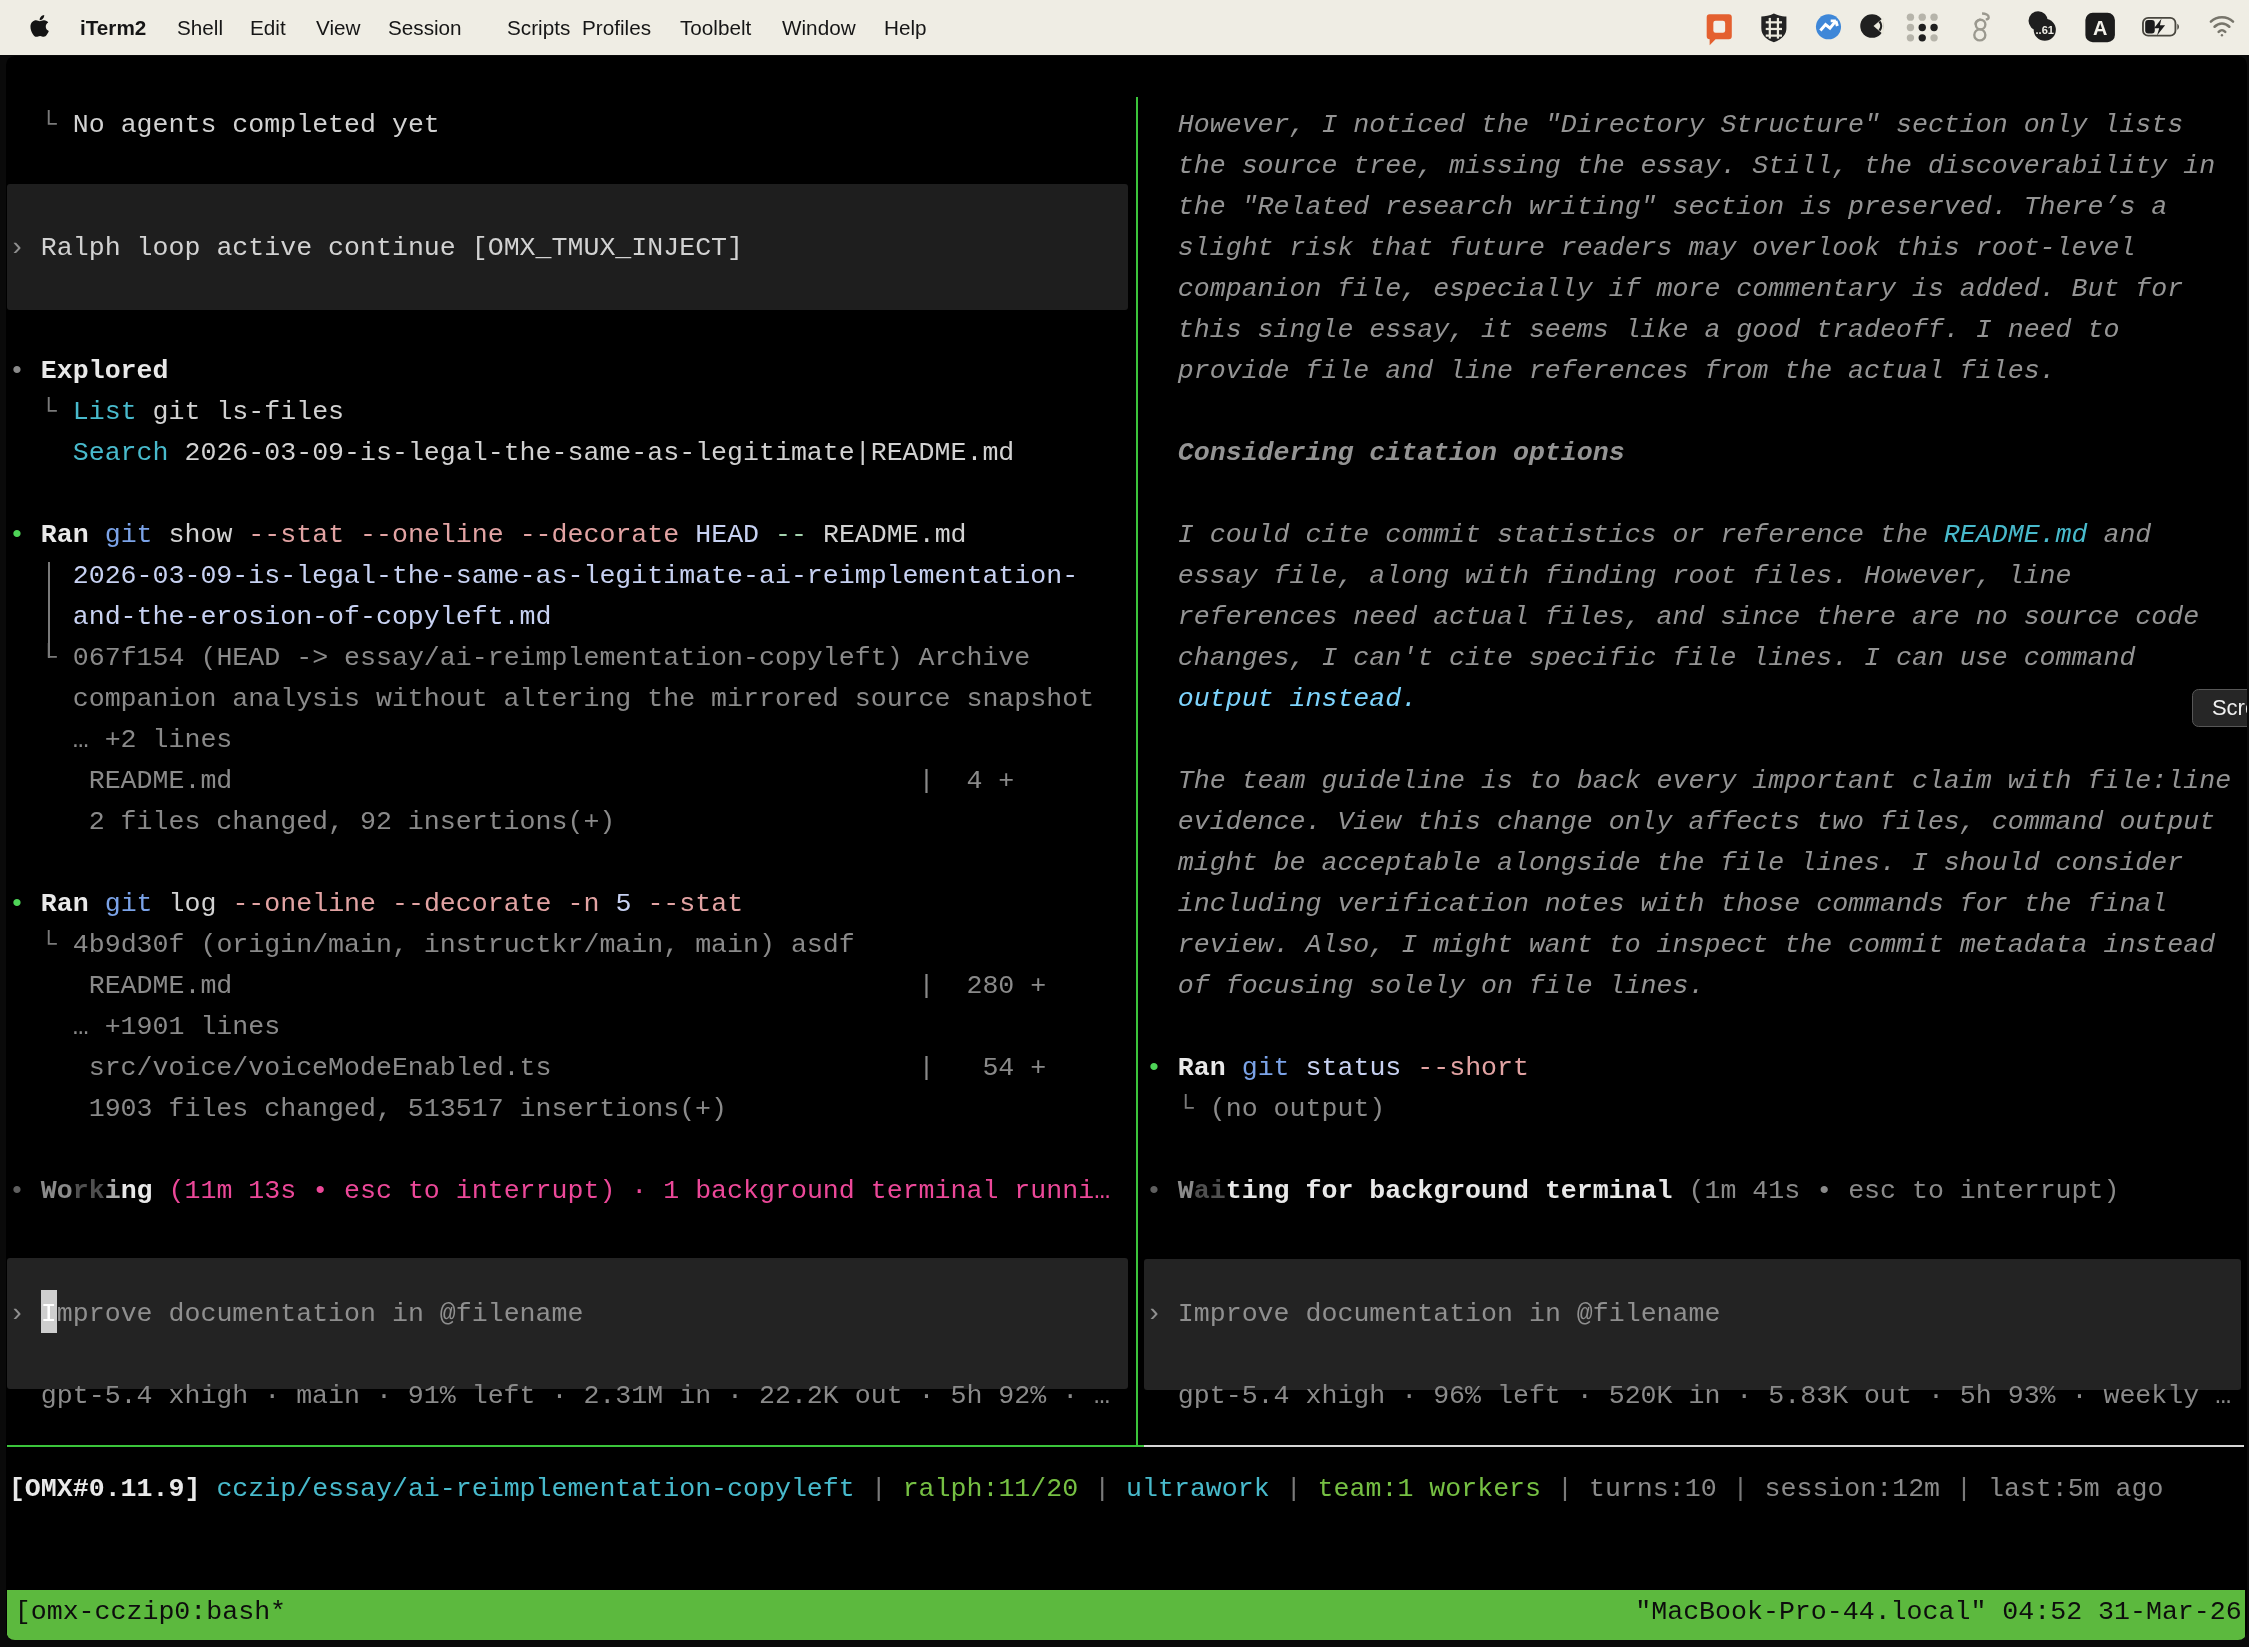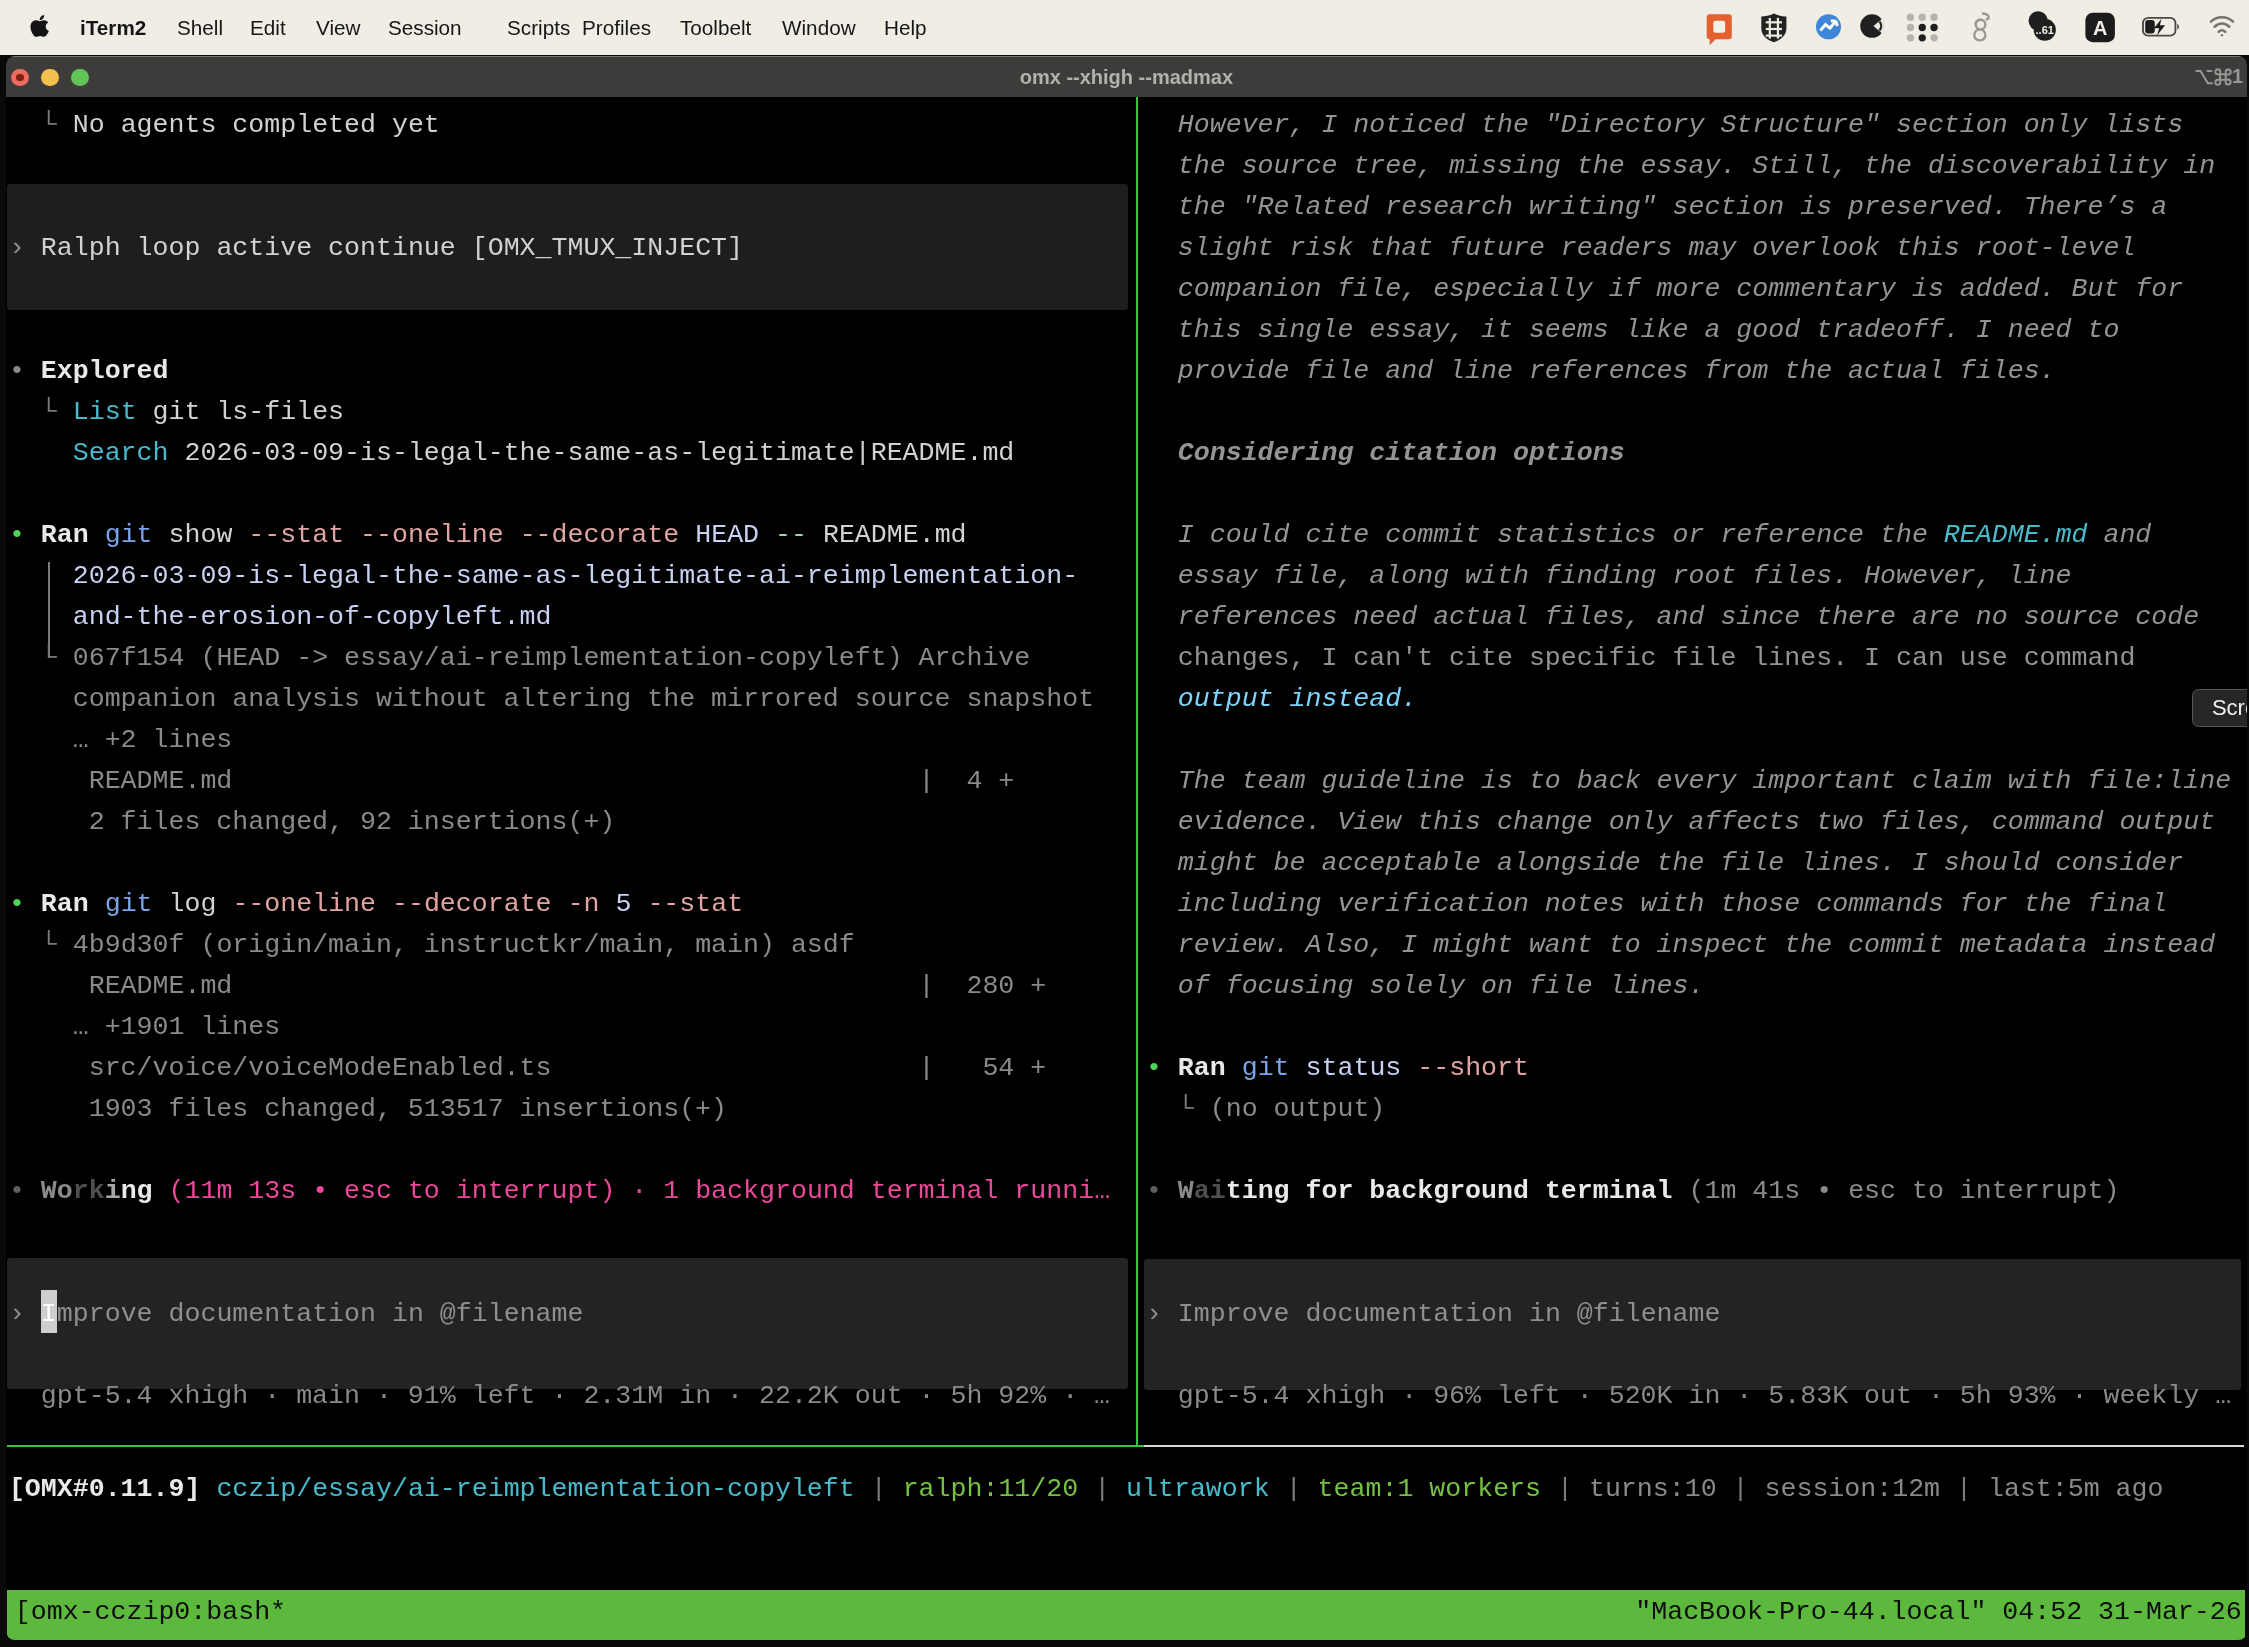--- a/index.html
+++ b/index.html
@@ -105,40 +105,20 @@
 
   <g transform="translate(2995,20)" fill="none" stroke="#77756b" stroke-width="3.4" stroke-linecap="round">
     <path d="M0 9 C8 1 22 1 30 9"></path>
     <path d="M5 16 C11 10 19 10 25 16"></path>
     <path d="M10.5 23 C14 19.5 16 19.5 19.5 23"></path>
     <circle cx="15" cy="27.5" r="1.6" fill="#77756b" stroke="none"></circle>
   </g>
 </svg>
 </div>
 <div class="window">
-  <div class="titlebar">
-    <div class="title">omx --xhigh --madmax</div>
-    <div class="tl" style="left:5.2px;background:#ed6b5f"></div>
-    <div class="tl" style="left:35px;background:#f5bf4e"></div>
-    <div class="tl" style="left:65px;background:#61c555"></div>
-    <div style="position:absolute;left:10.3px;top:17px;width:7.4px;height:7.4px;border-radius:50%;background:#7e1d12"></div>
-
-<svg width="39" height="20.7" viewBox="0 0 70 37" style="position:absolute;left:2189px;top:9.6px">
-  <g stroke="#999795" fill="none" stroke-width="3.6">
-    <path d="M1 7 h9 l13 22 h9"></path>
-    <path d="M21 7 h10"></path>
-  </g>
-  <g stroke="#999795" fill="none" stroke-width="3.6">
-    <path d="M45 13 h10 M45 23 h10 M45 13 v10 M55 13 v10"></path>
-    <path d="M45 13 h-4 a4.5 4.5 0 1 1 4.5-4.5 Z M55 13 v-4 a4.5 4.5 0 1 1 4.5 4.5 Z M45 23 h-4 a4.5 4.5 0 1 0 4.5 4.5 Z M55 23 v4 a4.5 4.5 0 1 0 4.5-4.5 Z"></path>
-  </g>
-</svg>
-<span style="position:absolute;left:2226px;top:0;line-height:38px;font-size:20px;color:#999795;font-weight:bold">1</span>
-
-  </div>
 
   <div class="box" style="left:1.5px;top:128px;width:1121px;height:126px;background:#1e1e1e"></div>
   <div class="box" style="left:1.5px;top:1202px;width:1121px;height:131px;background:#232323"></div>
   <div class="box" style="left:1138px;top:1203px;width:1097px;height:131px;background:#232323"></div>
 
   <pre style="left:3px; top:49px;">  <span style="color:#7a7a7a">└</span> <span style="color:#d2d2d2">No agents completed yet</span>
 
 
 <span style="color:#8f8f8f">›</span> <span style="color:#d2d2d2">Ralph loop active continue [OMX_TMUX_INJECT]</span>
 
@@ -175,21 +155,21 @@
   <span style="color:#949494;font-style:italic">slight risk that future readers may overlook this root-level</span>
   <span style="color:#949494;font-style:italic">companion file, especially if more commentary is added. But for</span>
   <span style="color:#949494;font-style:italic">this single essay, it seems like a good tradeoff. I need to</span>
   <span style="color:#949494;font-style:italic">provide file and line references from the actual files.</span>
 
   <span style="color:#949494;font-weight:bold;font-style:italic">Considering citation options</span>
 
   <span style="color:#949494;font-style:italic">I could cite commit statistics or reference the </span><span style="color:#48bacc;font-style:italic">README.md</span><span style="color:#949494;font-style:italic"> and</span>
   <span style="color:#949494;font-style:italic">essay file, along with finding root files. However, line</span>
   <span style="color:#949494;font-style:italic">references need actual files, and since there are no source code</span>
-  <span style="color:#949494;">changes, I can't cite specific file lines. I can use command</span>
+  <span style="color:#949494;font-style:italic">changes, I can't cite specific file lines. I can use command</span>
   <span style="color:#7dd3fc;font-style:italic">output instead.</span>
 
   <span style="color:#949494;font-style:italic">The team guideline is to back every important claim with file:line</span>
   <span style="color:#949494;font-style:italic">evidence. View this change only affects two files, command output</span>
   <span style="color:#949494;font-style:italic">might be acceptable alongside the file lines. I should consider</span>
   <span style="color:#949494;font-style:italic">including verification notes with those commands for the final</span>
   <span style="color:#949494;font-style:italic">review. Also, I might want to inspect the commit metadata instead</span>
   <span style="color:#949494;font-style:italic">of focusing solely on file lines.</span>
 
 <span style="color:#4ed457">•</span> <span style="color:#e9e9e9;font-weight:bold">Ran</span> <span style="color:#7ba3e8">git</span> <span style="color:#c7d1f2">status</span> <span style="color:#e2a3a3">--short</span>

